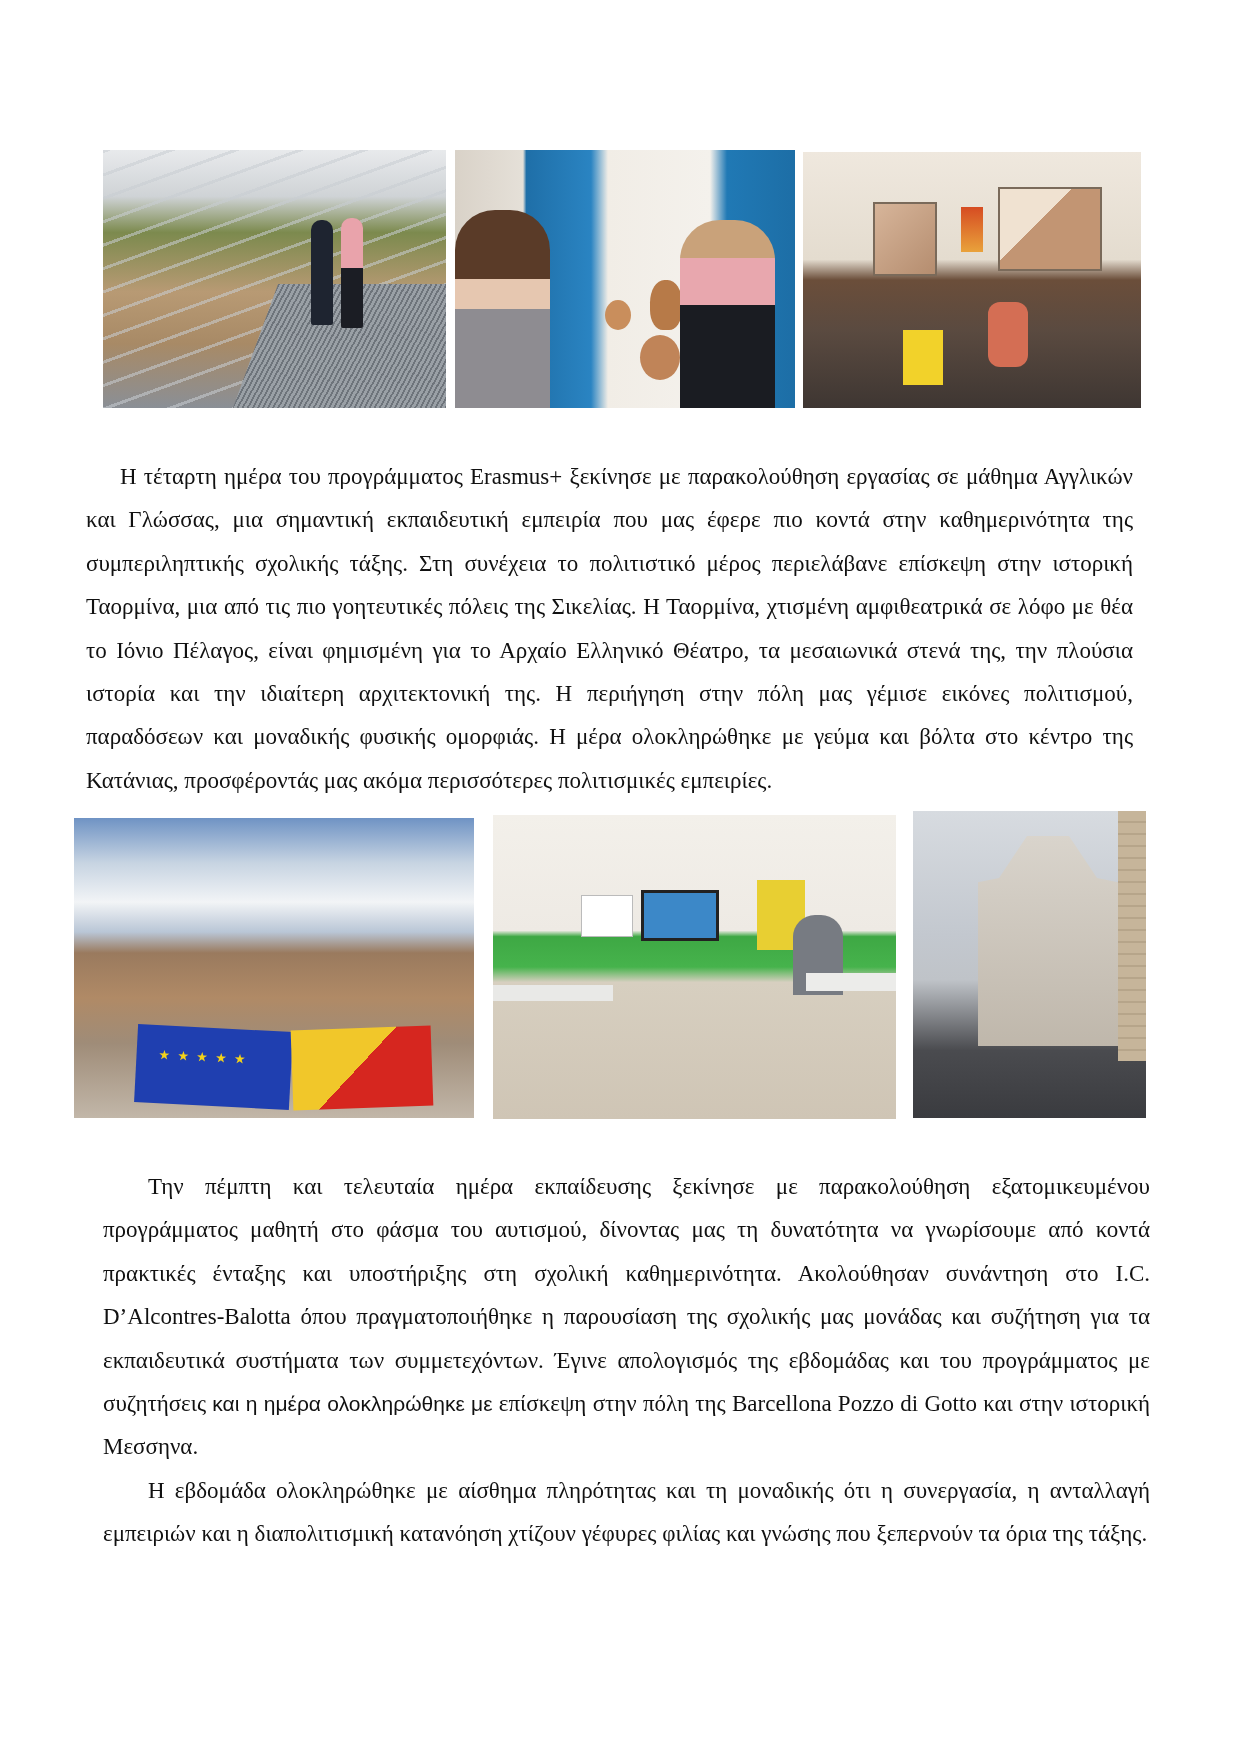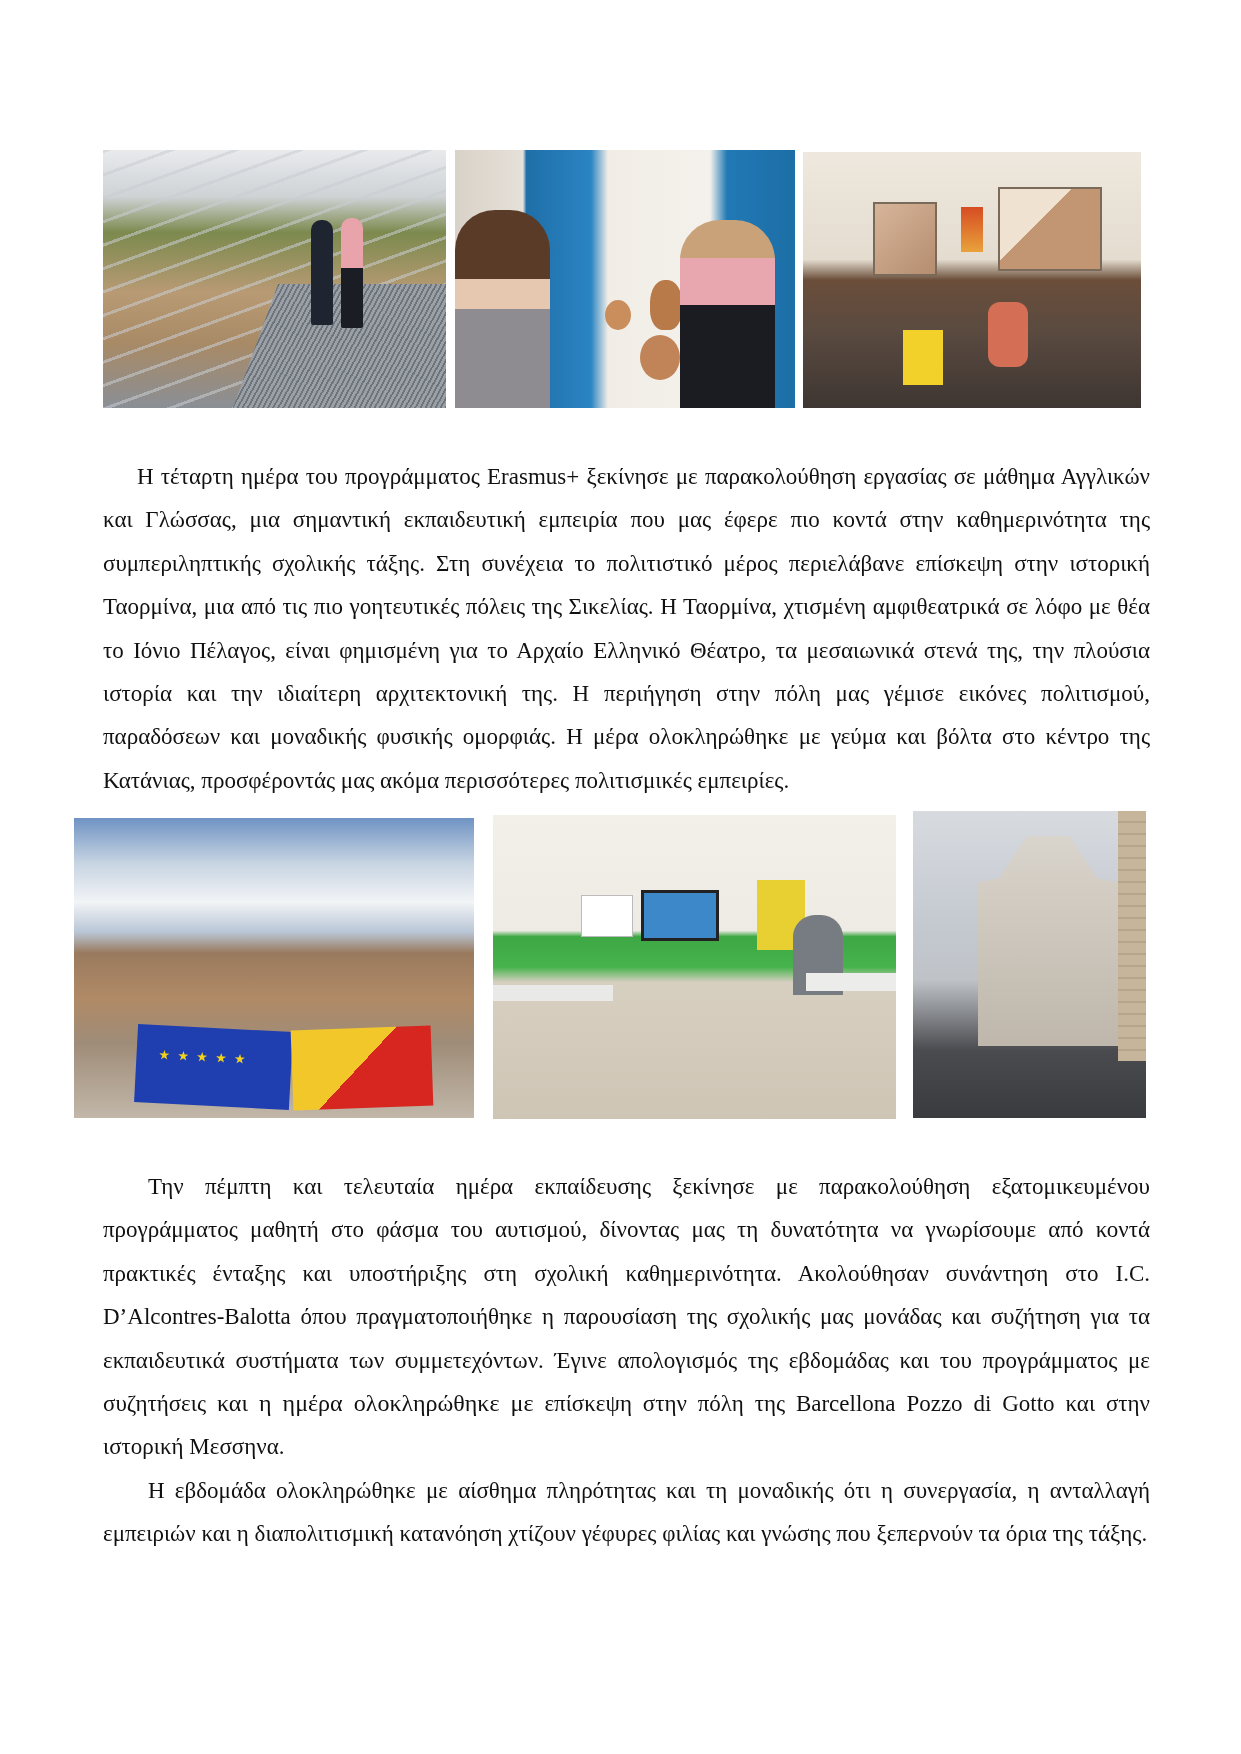--- a/index.html
+++ b/index.html
@@ -51,26 +51,26 @@
   #p5 .student { position:absolute; left:300px; top:100px; width:50px; height:80px; background:#777b82; border-radius:22px 22px 0 0; }
 
   #p6 { left: 913px; top: 811px; width: 233px; height: 307px;
         background: linear-gradient(180deg, #d7dbe0 0%, #c3c8cf 40%, #bfc3c8 55%, #4a4b4f 78%, #3a3b3f 100%); }
   #p6 .facade { position:absolute; left:65px; top:25px; width:140px; height:210px; background: linear-gradient(180deg, #d9d4cc, #bfb7ab); clip-path: polygon(35% 0, 65% 0, 85% 20%, 100% 22%, 100% 100%, 0 100%, 0 22%, 15% 20%); }
   #p6 .tower { position:absolute; right:0; top:0; width:28px; height:250px; background: repeating-linear-gradient(180deg, #c6b59a 0 10px, #b6a58a 10px 12px); }
 
   
   .para { position: absolute; font-size: 23px; line-height: 43.4px; text-align: justify; }
   .para .first { text-indent: 34px; }
-  #text1 { left: 103px; top: 455px; width: 1047px; }
+  #text1 { left: 86px; top: 455px; width: 1047px; }
   #text2 { left: 103px; top: 1165px; width: 1047px; }
   #text2 .line-block { text-indent: 45px; }
   #text3 { left: 103px; top: 1469px; width: 1047px; }
   #text3 .line-block { text-indent: 45px; }
-  .sans-run { font-family: Liberation Serif, serif; font-size: 24px; }
+  .sans-run { font-family: Liberation Sans, sans-serif; font-size: 21px; }
 </style>
 </head>
 <body>
 
 <div class="photo" id="p1">
   <div class="walk"></div>
   <div class="person1"></div>
   <div class="person2"></div>
 </div>
 <div class="photo" id="p2">

